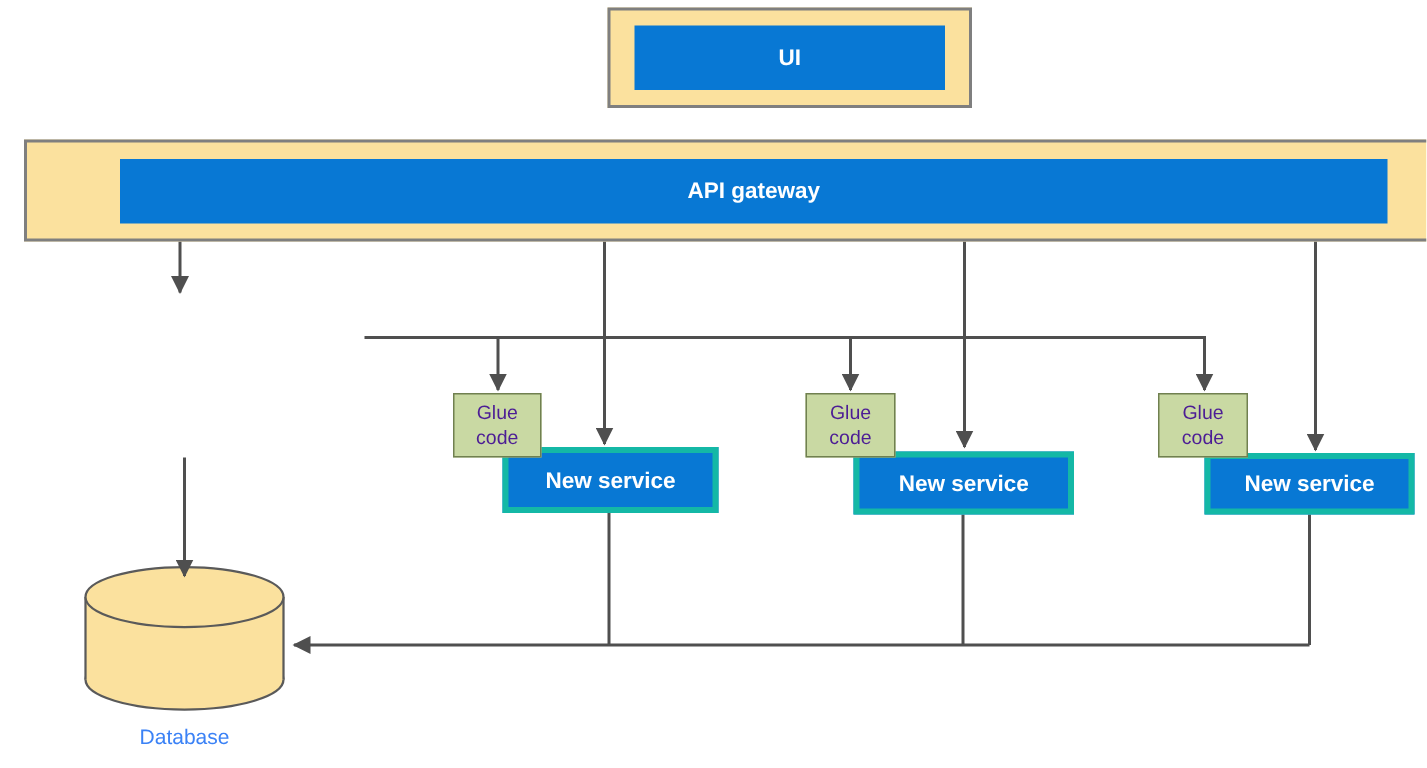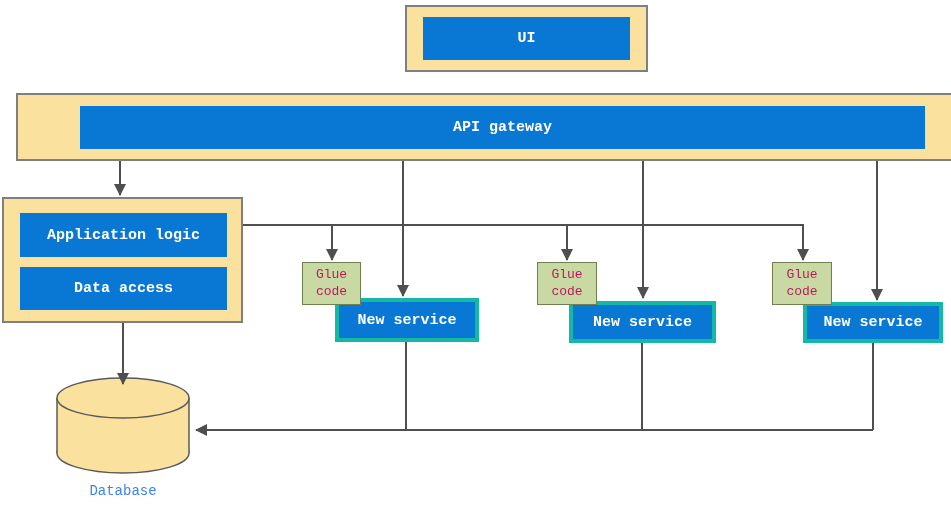--- a/index.html
+++ b/index.html
@@ -1,20 +1,20 @@
 <!DOCTYPE html>
 <html style="--yellow-fill: #fbe19e; --gray-border: #7f7f7f; --blue-fill: #0878d4; --green-fill: #c9d9a3; --green-border: #708050; --line-color: #4f4f4f; --cylinder-stroke: #5a5a5a;"><head>
 <meta charset="utf-8">
 <style>
   html,body{margin:0;padding:0;background:#ffffff;}
   .canvas{
     position:relative;
     width:951px;height:512px;
     background:#ffffff;
-    font-family:Liberation Mono, monospace;
+    font-family:Liberation Sans, sans-serif;
     overflow:hidden;
   }
   .wires{position:absolute;left:0;top:0;z-index:1;}
   .ybox{
     position:absolute;
     background:var(--yellow-fill,#fbe19e);
     border:2px solid var(--gray-border,#7f7f7f);
     box-sizing:border-box;
     z-index:2;
   }
@@ -30,21 +30,21 @@
   .ns{
     border:4px solid #14b8a6;
     z-index:3;
   }
   .glue{
     position:absolute;
     background:var(--green-fill,#c9d9a3);
     border:1.5px solid var(--green-border,#708050);
     box-sizing:border-box;
     display:flex;align-items:center;justify-content:center;text-align:center;
-    font-size:13px;color:#be185d;line-height:1.3;
+    font-size:13px;color:#4c1d95;line-height:1.3;
     z-index:4;
     padding:2px;
   }
   .db-label{
     position:absolute;
     font-size:14px;color:#3b82f6;
     text-align:center;
     z-index:2;
   }
 </style>
@@ -87,24 +87,20 @@
   </svg>
 
   <div class="ybox" style="left:405px;top:5px;width:243px;height:67px;">
     <div class="bbox" style="left:16px;top:10px;width:207px;height:43px;">UI</div>
   </div>
 
   <div class="ybox" style="left:16px;top:93px;width:941px;height:68px;">
     <div class="bbox" style="left:62px;top:11px;width:845px;height:43px;">API gateway</div>
   </div>
 
-  <div class="ybox" style="left:2px;top:197px;width:241px;height:126px;">
-    <div class="bbox" style="left:16px;top:14px;width:207px;height:44px;">Application logic</div>
-    <div class="bbox" style="left:16px;top:68px;width:207px;height:43px;">Data access</div>
-  </div>
 
   <div class="bbox ns" style="left:335px;top:298px;width:144px;height:44px;">New service</div>
   <div class="bbox ns" style="left:569px;top:301px;width:147px;height:42px;">New service</div>
   <div class="bbox ns" style="left:803px;top:302px;width:140px;height:41px;">New service</div>
 
   <div class="glue" style="left:302px;top:262px;width:59px;height:43px;">Glue code</div>
   <div class="glue" style="left:537px;top:262px;width:60px;height:43px;">Glue code</div>
   <div class="glue" style="left:772px;top:262px;width:60px;height:43px;">Glue code</div>
 
   <div class="db-label" style="left:63px;top:483px;width:120px;">Database</div>

